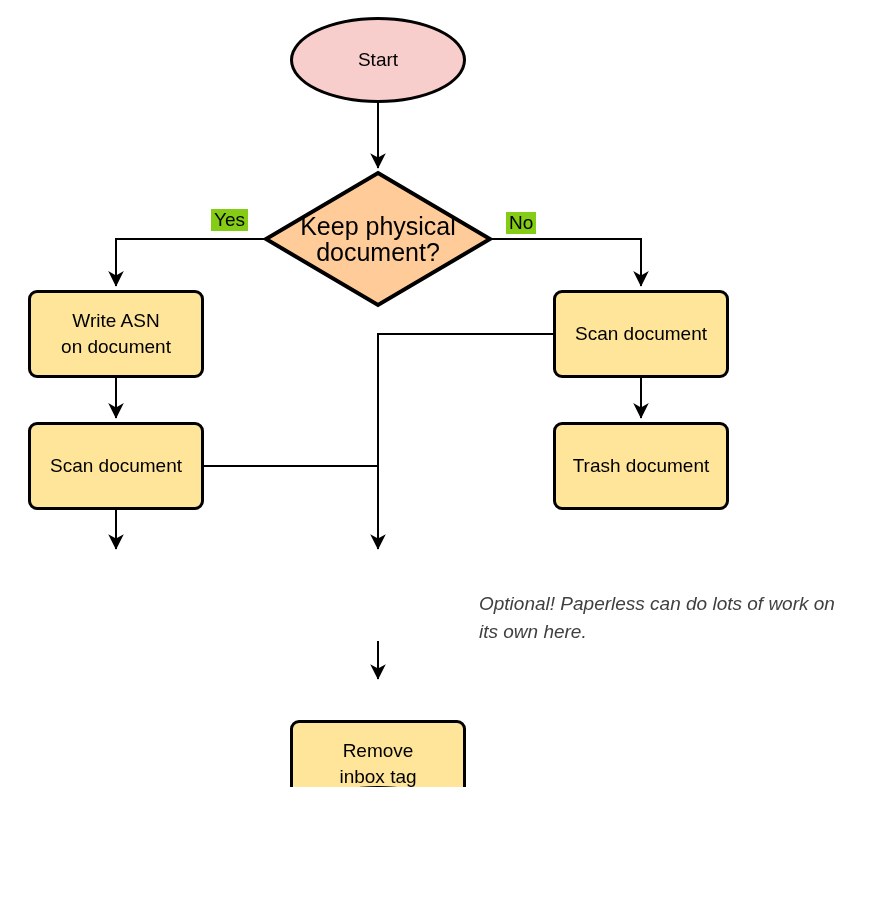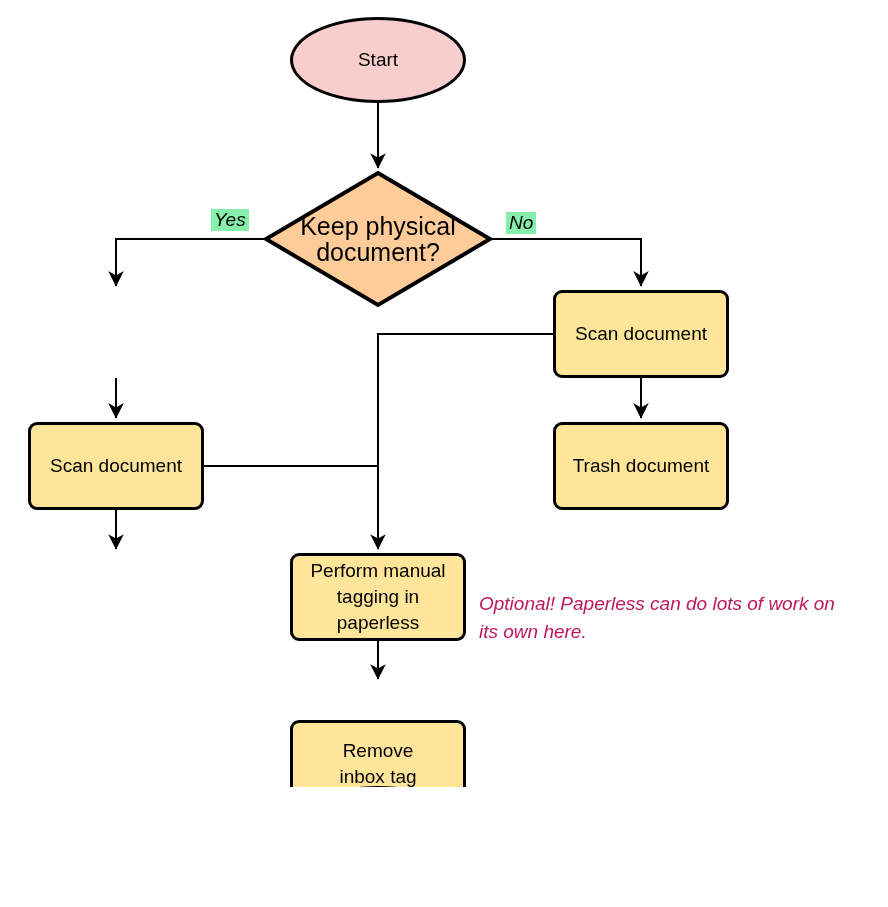--- a/index.html
+++ b/index.html
@@ -70,33 +70,32 @@
     text-align: center;
     font-size: 25px;
     line-height: 26px;
     color: #000000;
     white-space: pre-line;
   }
   .edge-label {
     position: absolute;
     font-size: 19px;
     color: #000000;
-    background: #86efac;
+    background: #84cc16;
     padding: 0 3px;
-    font-style: italic;
   }
   .annotation {
     position: absolute;
     left: 479px;
     top: 590px;
     width: 410px;
     font-size: 19px;
     line-height: 28px;
     font-style: italic;
-    color: #be185d;
+    color: #404040;
     white-space: pre-line;
   }
   .bottom-divider {
     position: absolute;
     left: 0;
     top: 903px;
     width: 888px;
     height: 1px;
     background: #ece3d7;
   }
@@ -132,39 +131,38 @@
     <svg width="230" height="138" viewBox="0 0 230 138">
       <polygon points="115,3 227,69 115,135 3,69" fill="#ffcc99" stroke="#000000" stroke-width="4" stroke-linejoin="miter"></polygon>
     </svg>
     <div class="decision-label">Keep physical
 document?</div>
   </div>
 
   <div class="edge-label" style="left:211px; top:209px;">Yes</div>
   <div class="edge-label" style="left:506px; top:212px;">No</div>
 
+  <div class="node process" style="left:28px; top:290px; width:176px; height:88px;">
+    <span class="label">Write ASN
+on document</span>
+  </div>
 
   <div class="node process" style="left:28px; top:422px; width:176px; height:88px;">
     <span class="label">Scan document</span>
   </div>
 
 
   <div class="node process" style="left:553px; top:290px; width:176px; height:88px;">
     <span class="label">Scan document</span>
   </div>
 
   <div class="node process" style="left:553px; top:422px; width:176px; height:88px;">
     <span class="label">Trash document</span>
   </div>
 
-  <div class="node process" style="left:290px; top:553px; width:176px; height:88px;">
-    <span class="label">Perform manual
-tagging in
-paperless</span>
-  </div>
 
   <div class="node process" style="left:290px; top:683px; width:176px; height:88px;margin-top:37px;">
     <span class="label">Remove
 inbox tag</span>
   </div>
 
   <div class="node terminal" style="left:290px; top:786px; width:176px; height:86px;font-style:italic;">
     <span class="label">End</span>
   </div>
 

